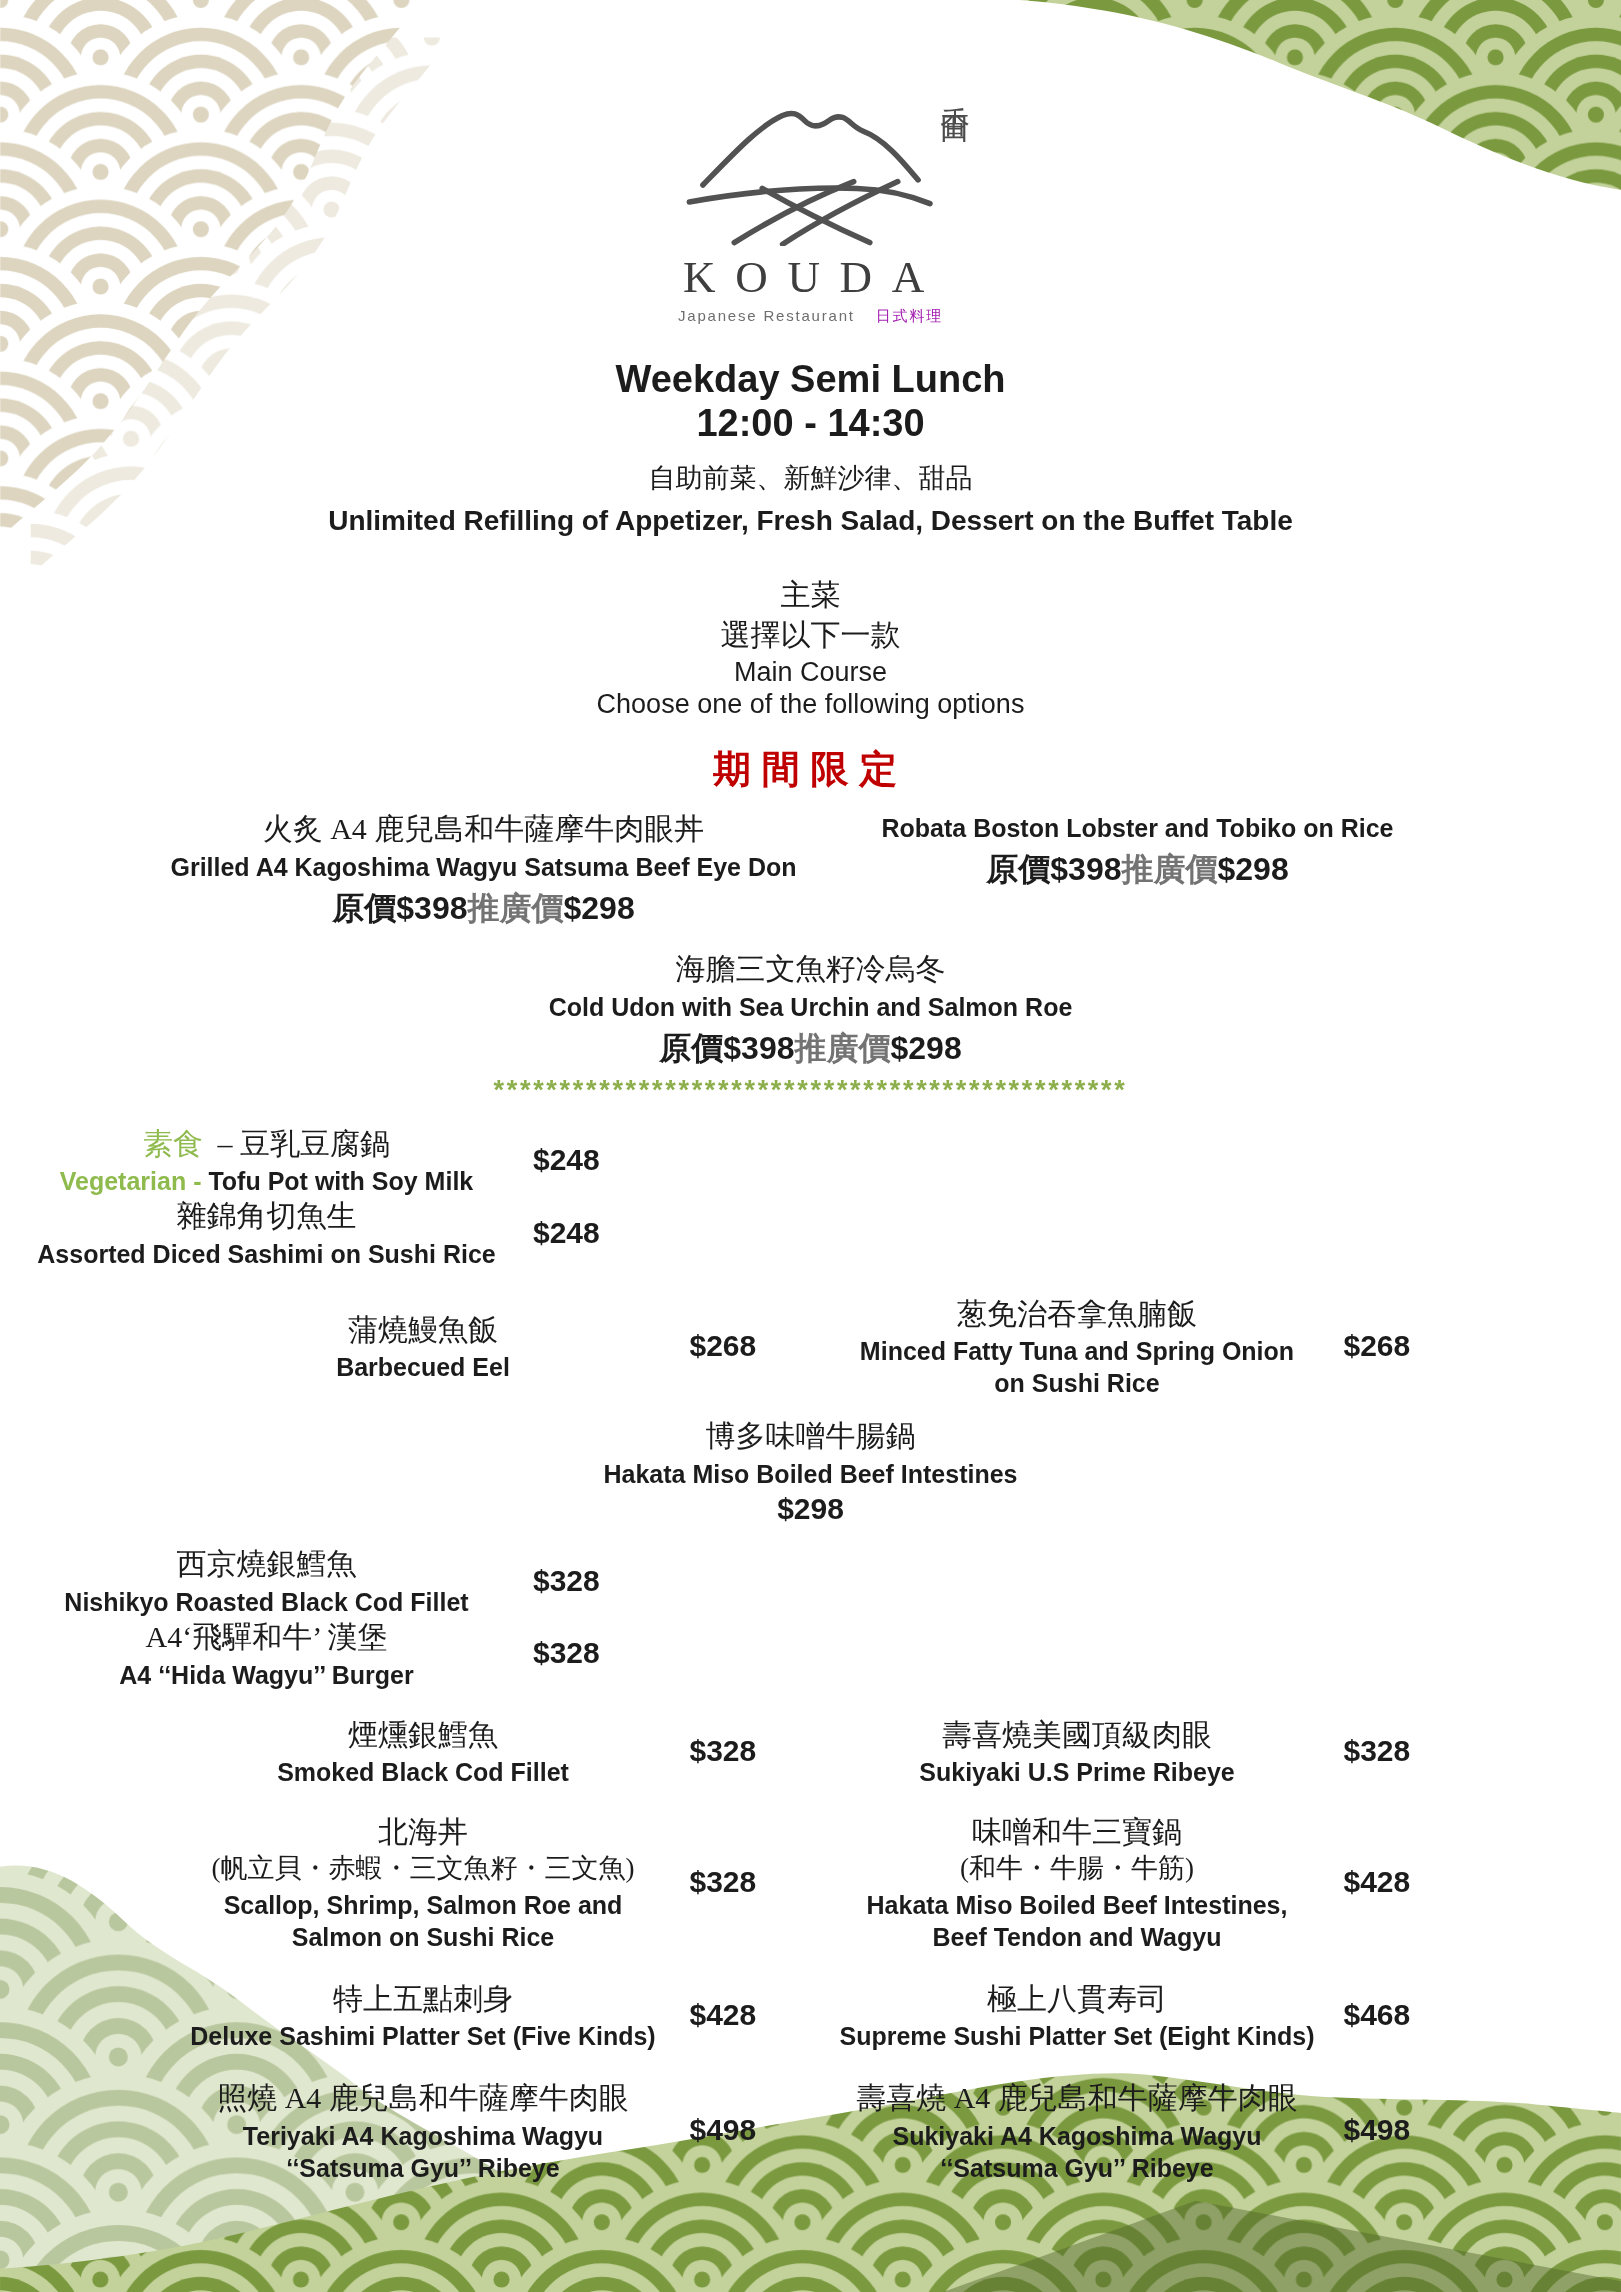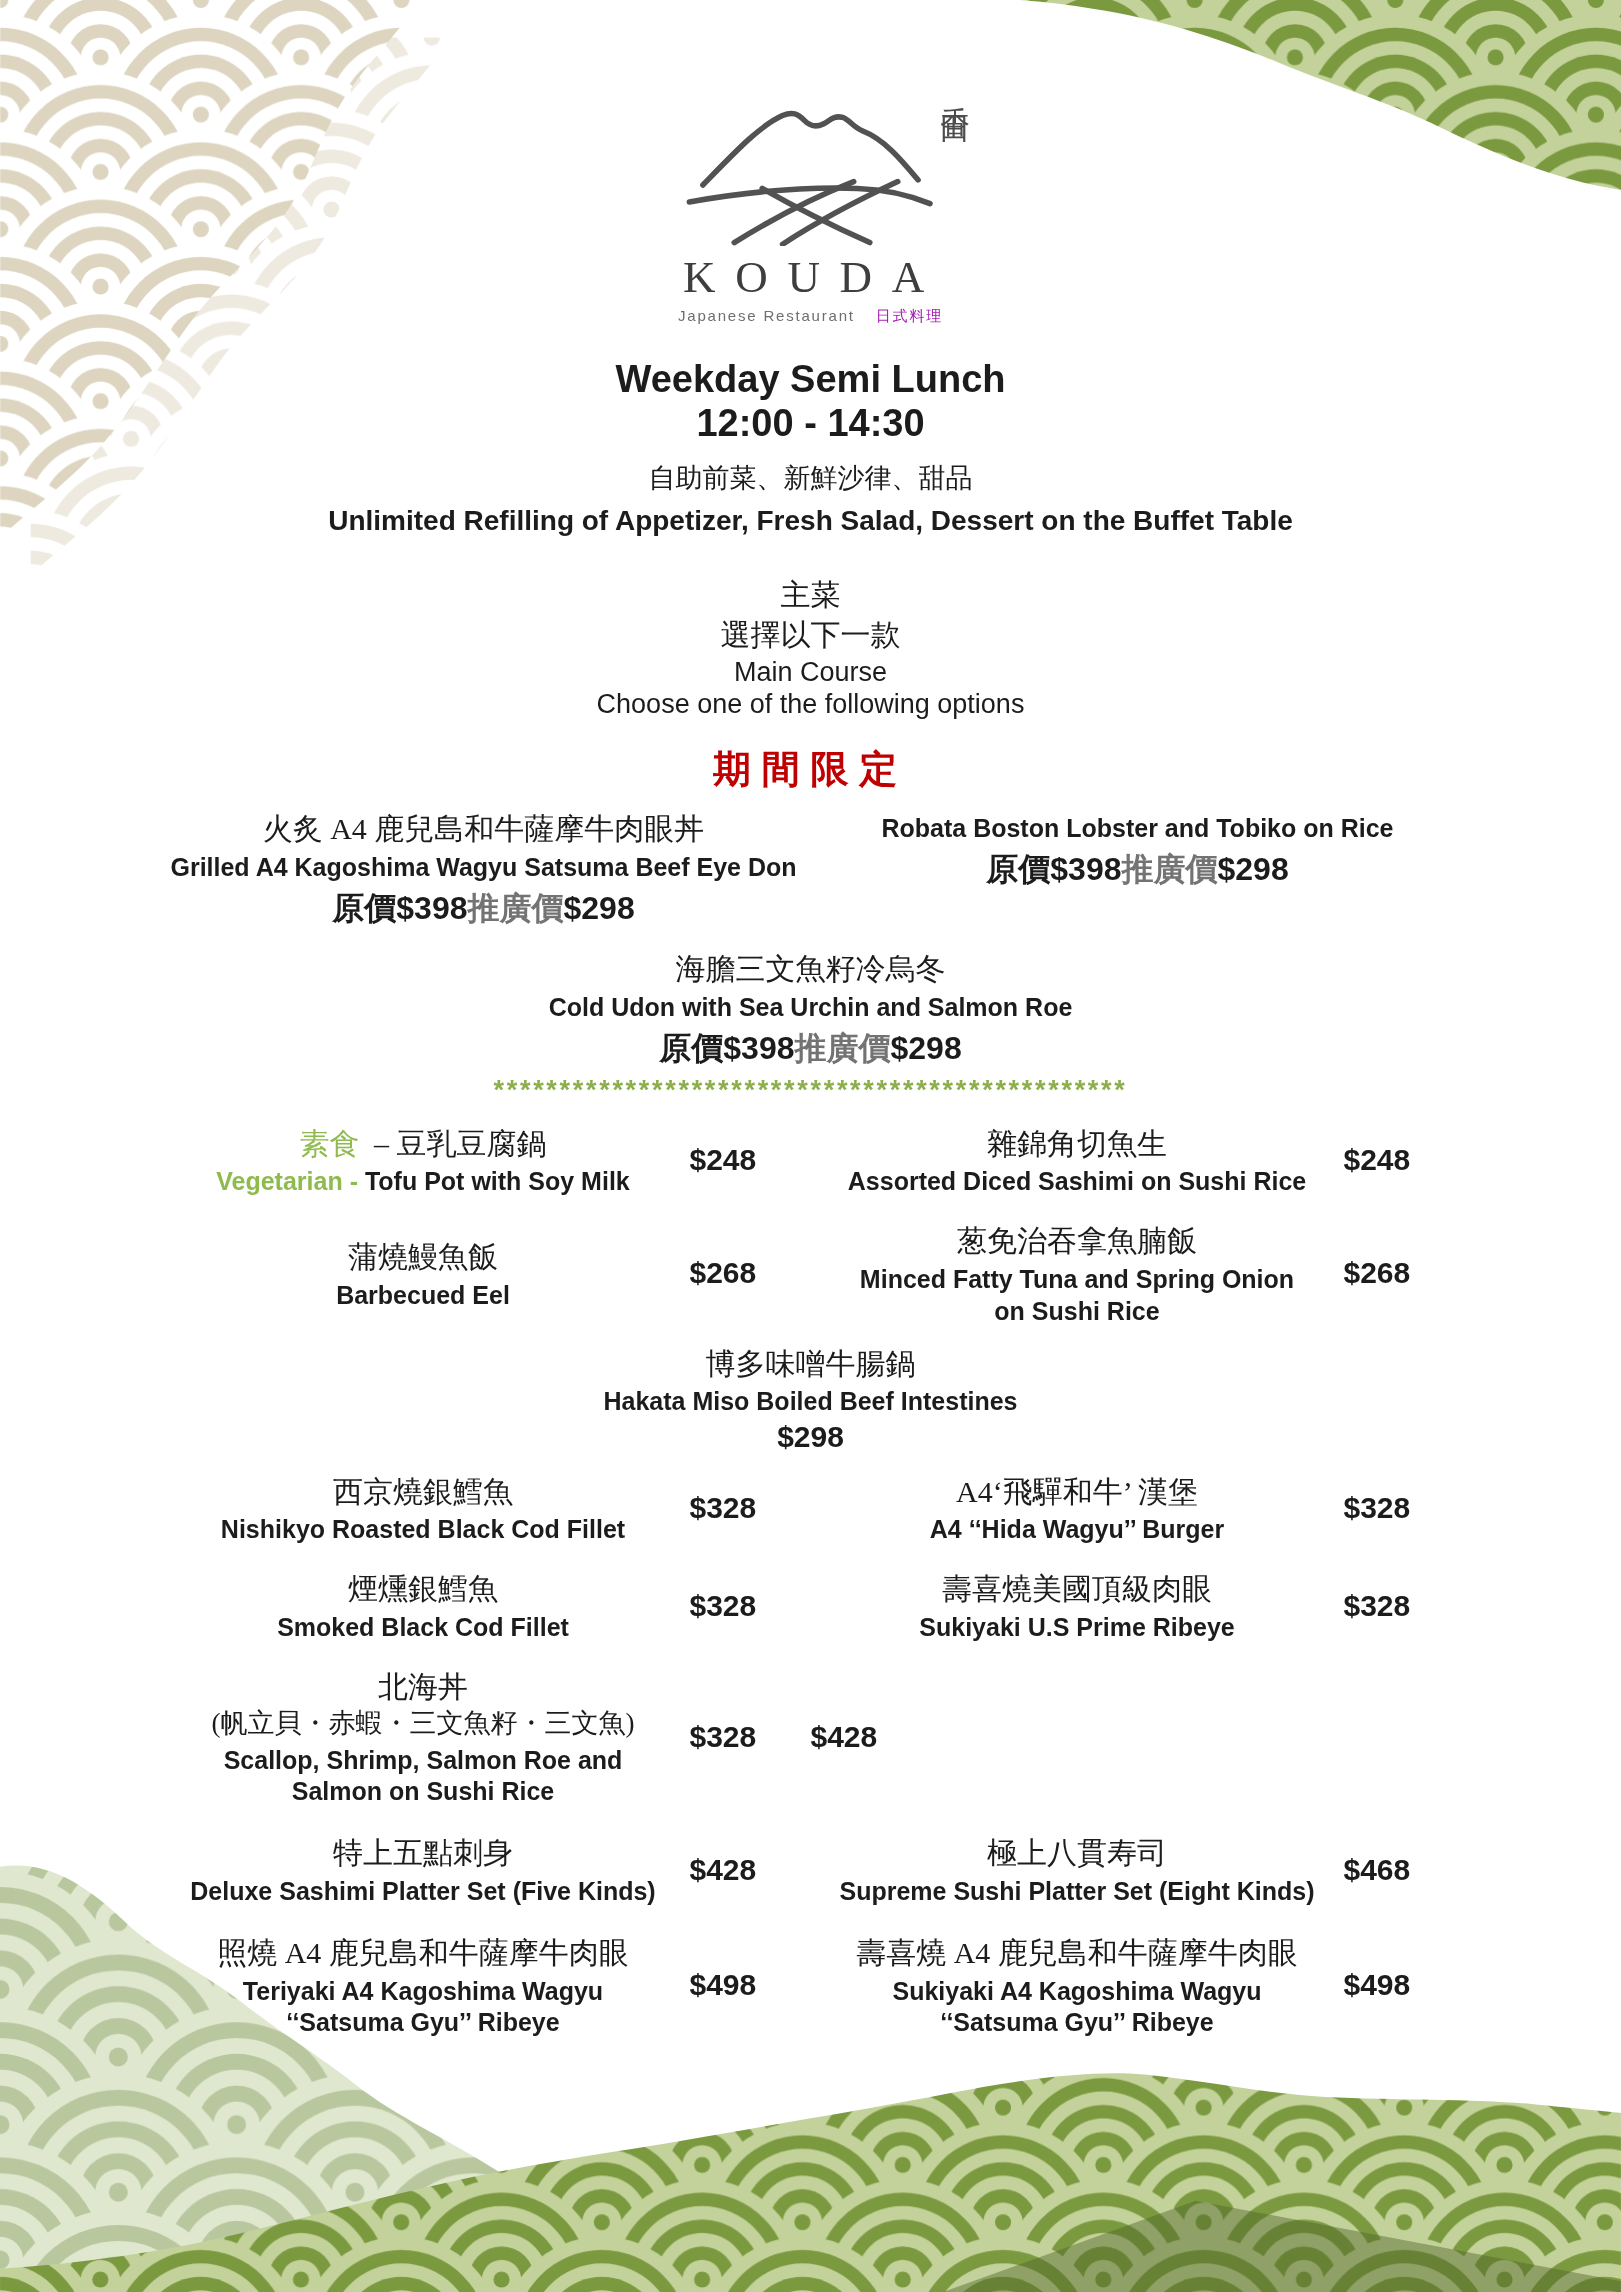--- a/index.html
+++ b/index.html
@@ -38,21 +38,21 @@
   .zhsub{font-size:27px;font-family:"Liberation Serif",serif;line-height:1.3;}
   .en{font-size:25px;font-weight:bold;line-height:1.2;margin-top:3.6px;}
   .en2{margin-top:1.8px;}
   .priceline{font-size:32px;font-weight:bold;margin-top:5.4px;}
   .plab{font-family:"Liberation Serif",serif;}
   .plab.red{color:#737373;}
   .separator{color:#8cae4b;font-size:27px;font-weight:bold;letter-spacing:2.7px;margin-top:3.6px;white-space:nowrap;}
 
   
   .mrow{display:flex;justify-content:center;}
-  .mt20{margin-top:18px;} .mt28{margin-top:25px;} .mt30{margin-top:27px;}
+  .mt20{margin-top:18px;flex-direction:column;} .mt28{margin-top:25px;} .mt30{margin-top:27px;}
   .mcell{width:654px;display:flex;align-items:center;}
   .mtext{flex:1;}
   .mprice{width:121px;text-align:left;font-size:30px;font-weight:bold;}
   .green{color:#8fba4d;}
   .zh .sp-gap{margin-left:14.3px;}
   .ccenter{margin-top:18px;}
   .cprice{font-size:30px;font-weight:bold;margin-top:3.6px;}
 
   
   .footer{margin-top:61px;}
@@ -311,20 +311,26 @@
       <div class="mcell">
         <div class="mtext">
           <div class="zh">北海丼</div>
           <div class="zhsub">(帆立貝・赤蝦・三文魚籽・三文魚)</div>
           <div class="en">Scallop, Shrimp, Salmon Roe and</div>
           <div class="en en2">Salmon on Sushi Rice</div>
         </div>
         <div class="mprice">$328</div>
       </div>
       <div class="mcell">
+        <div class="mtext">
+          <div class="zh">味噌和牛三寶鍋</div>
+          <div class="zhsub">(和牛・牛腸・牛筋)</div>
+          <div class="en">Hakata Miso Boiled Beef Intestines,</div>
+          <div class="en en2">Beef Tendon and Wagyu</div>
+        </div>
         <div class="mprice">$428</div>
       </div>
     </div>
 
     <div class="mrow mt30">
       <div class="mcell">
         <div class="mtext">
           <div class="zh">特上五點刺身</div>
           <div class="en">Deluxe Sashimi Platter Set (Five Kinds)</div>
         </div>

